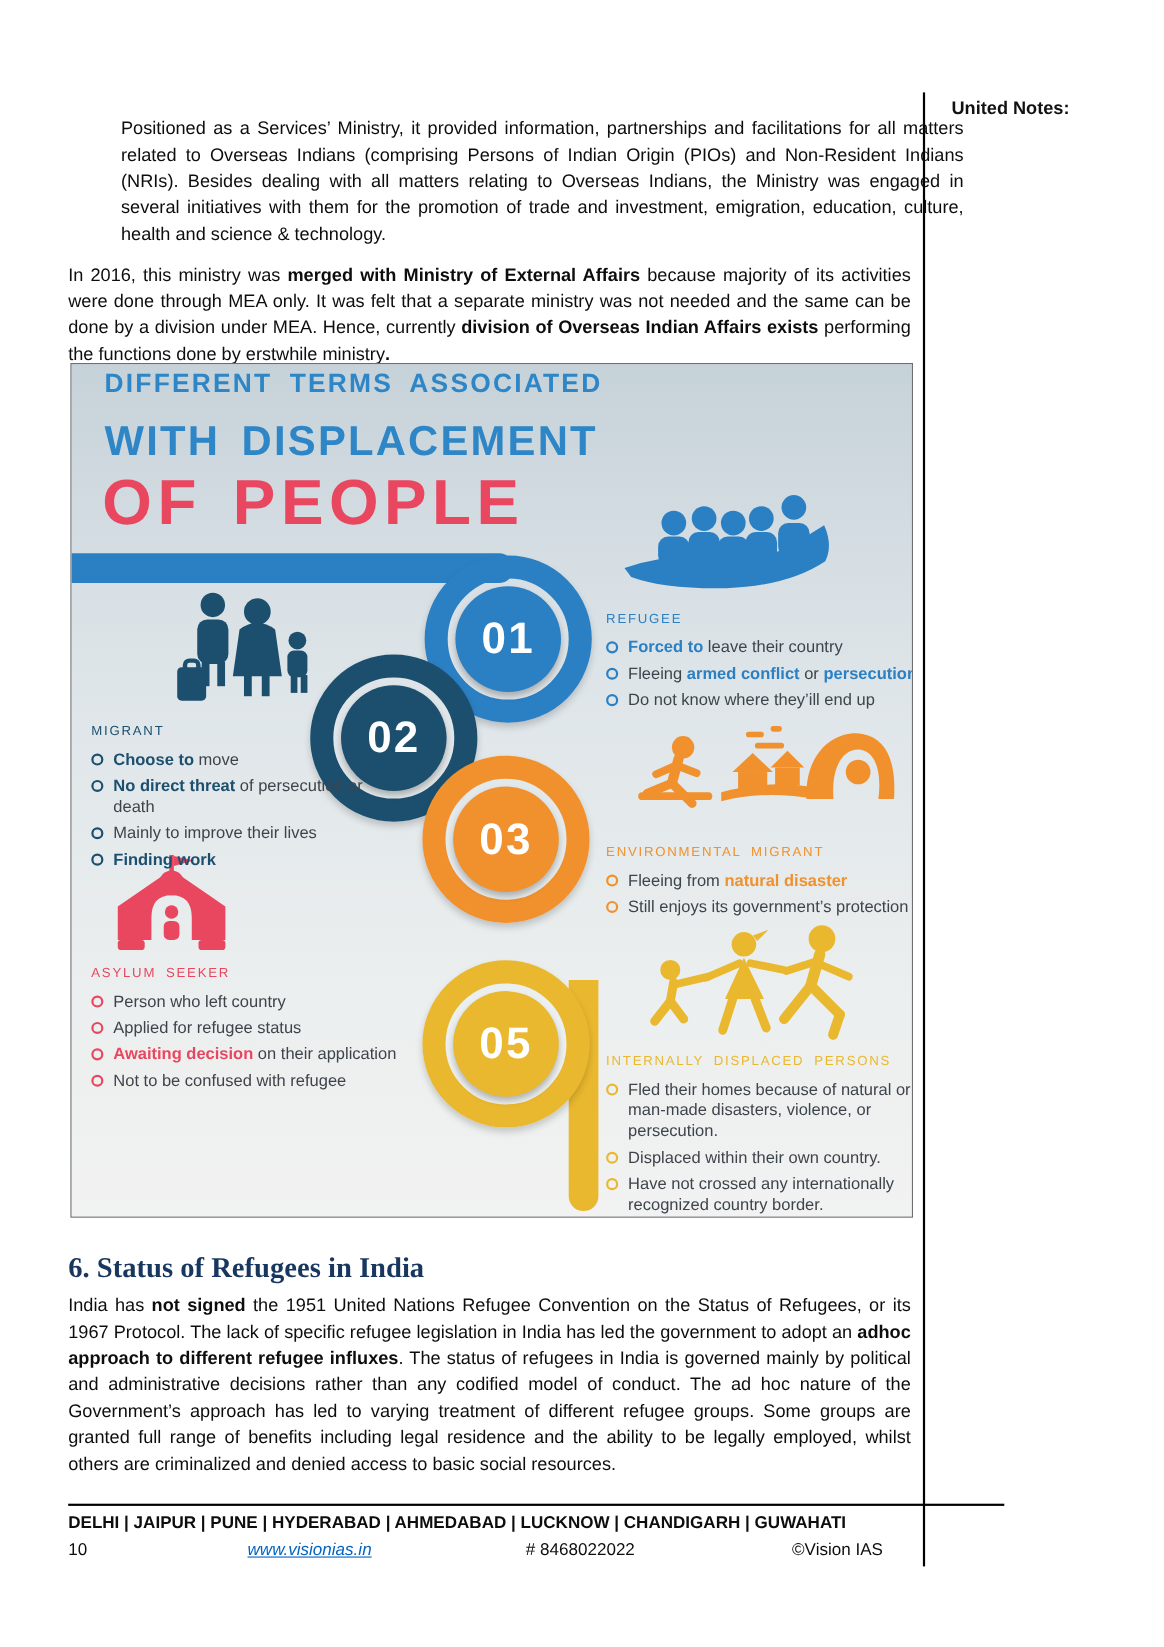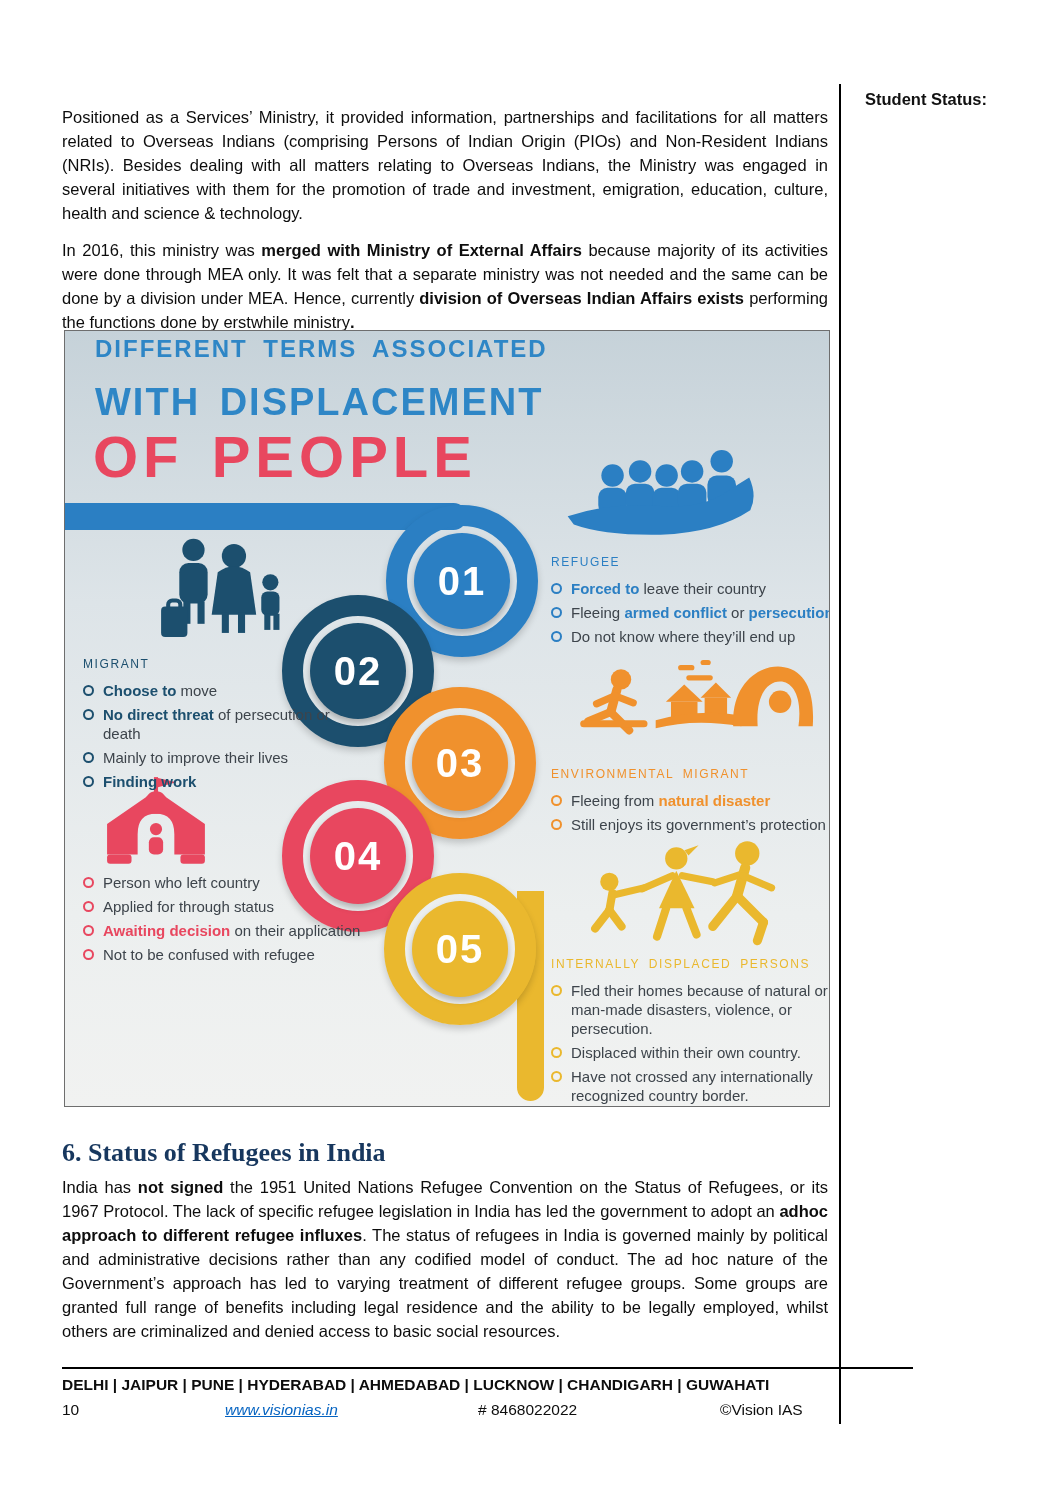--- a/index.html
+++ b/index.html
@@ -1,20 +1,20 @@
 <!DOCTYPE html>
 <html><head>
 <meta charset="utf-8">
 <style>
   html,body{margin:0;padding:0;}
   body{width:1058px;height:1497px;position:relative;overflow:hidden;background:#ffffff;
        font-family:"Liberation Sans",sans-serif;color:#0d0d0d;}
   .b{font-weight:bold;}
   .para{position:absolute;left:62px;width:766px;text-align:justify;font-size:16.5px;line-height:24px;}
-  #para1{top:88px;}
+  #para1{top:88px;margin-left:48px;}
   #para2{top:221px;}
   #para3{top:1158px;}
 
   #notes-divider{position:absolute;left:839px;top:84px;width:2px;height:1340px;background:#000;}
   #student-notes{position:absolute;left:865px;top:90px;font-size:16.5px;font-weight:600;color:#111;}
 
   
   #infographic{position:absolute;left:64px;top:330px;width:764px;height:775px;
       border:1px solid #6e6e6e;overflow:hidden;
       background:linear-gradient(180deg,#c6d2d9 0%,#dde4e8 35%,#ecefef 75%,#f1f2f1 100%);}
@@ -66,44 +66,41 @@
   .f2{position:absolute;top:1401px;font-size:15.5px;}
   #f-page{left:62px;}
   #f-link{left:225px;color:#0563c1;text-decoration:underline;cursor:pointer;font-style:italic;}
   #f-phone{left:478px;}
   #f-copy{left:720px;}
 </style>
 </head>
 <body>
 
 <div id="notes-divider"></div>
-<div id="student-notes">Student Status:</div>
+<div id="student-notes">United Notes:</div>
 
 <p class="para" id="para1"><span>Positioned as a Services’ Ministry, it provided information, partnerships and facilitations for all matters related to Overseas Indians (comprising Persons of Indian Origin (PIOs) and Non-Resident Indians (NRIs). Besides dealing with all matters relating to Overseas Indians, the Ministry was engaged in several initiatives with them for the promotion of trade and investment, emigration, education, culture, health and science &amp; technology.</span></p>
 <p class="para" id="para2"><span>In 2016, this ministry was </span><span class="b">merged with Ministry of External Affairs</span><span> because majority of its activities were done through MEA only. It was felt that a separate ministry was not needed and the same can be done by a division under MEA. Hence, currently </span><span class="b">division of Overseas Indian Affairs exists</span><span> performing the functions done by erstwhile ministry</span><span class="b">.</span></p>
 
 <div id="infographic">
   <div class="ig-t" id="ig-t1" style="--c: #2e86c6;">DIFFERENT TERMS ASSOCIATED</div>
   <div class="ig-t" id="ig-t3" style="--c: #e8475f;">OF PEOPLE</div>
   <div class="ig-t" id="ig-t2" style="--c: #2e86c6;">WITH DISPLACEMENT</div>
 
   <div class="pipe" id="pipe-blue"></div>
   <div class="pipe" id="pipe-yellow"></div>
 
   <div class="ring" id="ring-1" style="--c: #2b7fc3;">
     <div class="num">01</div>
   </div>
   <div class="ring" id="ring-2" style="--c: #1c4f6e;">
     <div class="num">02</div>
   </div>
   <div class="ring" id="ring-3" style="--c: #f0912d;">
     <div class="num">03</div>
-  </div>
-  <div class="ring" id="ring-4" style="--c: #e8475f;">
-    <div class="num">04</div>
   </div>
   <div class="ring" id="ring-5" style="--c: #eab82e;">
     <div class="num">05</div>
   </div>
 
   <svg class="icon" id="icon-boat" viewBox="0 0 190 100" fill="#2b7fc3">
     <circle cx="48" cy="26" r="11"></circle>
       <circle cx="75" cy="22" r="11"></circle>
       <circle cx="101" cy="26" r="11"></circle>
       <circle cx="126" cy="22" r="11"></circle>
@@ -237,28 +234,29 @@
           <span class="dot"></span>
           <span class="btxt"><span>Mainly to improve their lives</span></span>
         </div>
         <div class="bullet">
           <span class="dot"></span>
           <span class="btxt"><span class="b" style="color: rgb(28, 79, 110);">Finding work</span></span>
         </div>
       </div>
   </div>
   <div class="sec" id="sec-asylum" style="--c: #e8475f;">
+    <div class="sec-heading">ASYLUM SEEKER</div>
     <div>
         <div class="bullet">
           <span class="dot"></span>
           <span class="btxt"><span>Person who left country</span></span>
         </div>
         <div class="bullet">
           <span class="dot"></span>
-          <span class="btxt"><span>Applied for through status</span></span>
+          <span class="btxt"><span>Applied for refugee status</span></span>
         </div>
         <div class="bullet">
           <span class="dot"></span>
           <span class="btxt"><span class="b" style="color: rgb(232, 71, 95);">Awaiting decision</span><span> on their application</span></span>
         </div>
         <div class="bullet">
           <span class="dot"></span>
           <span class="btxt"><span>Not to be confused with refugee</span></span>
         </div>
       </div>

